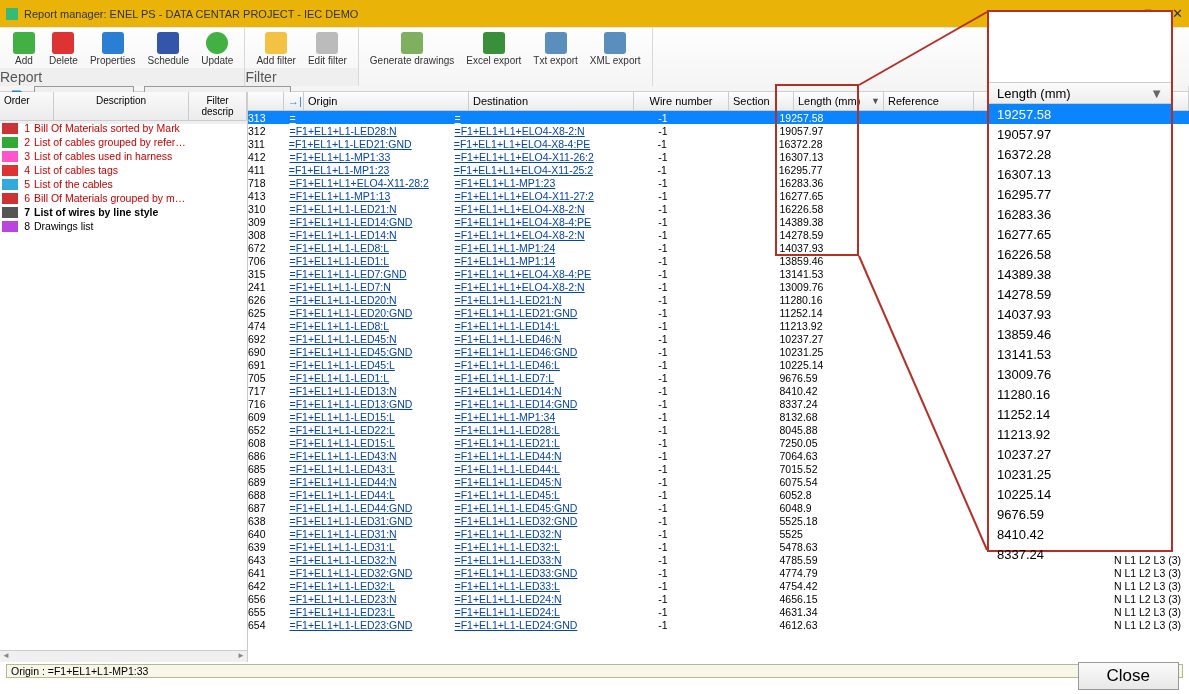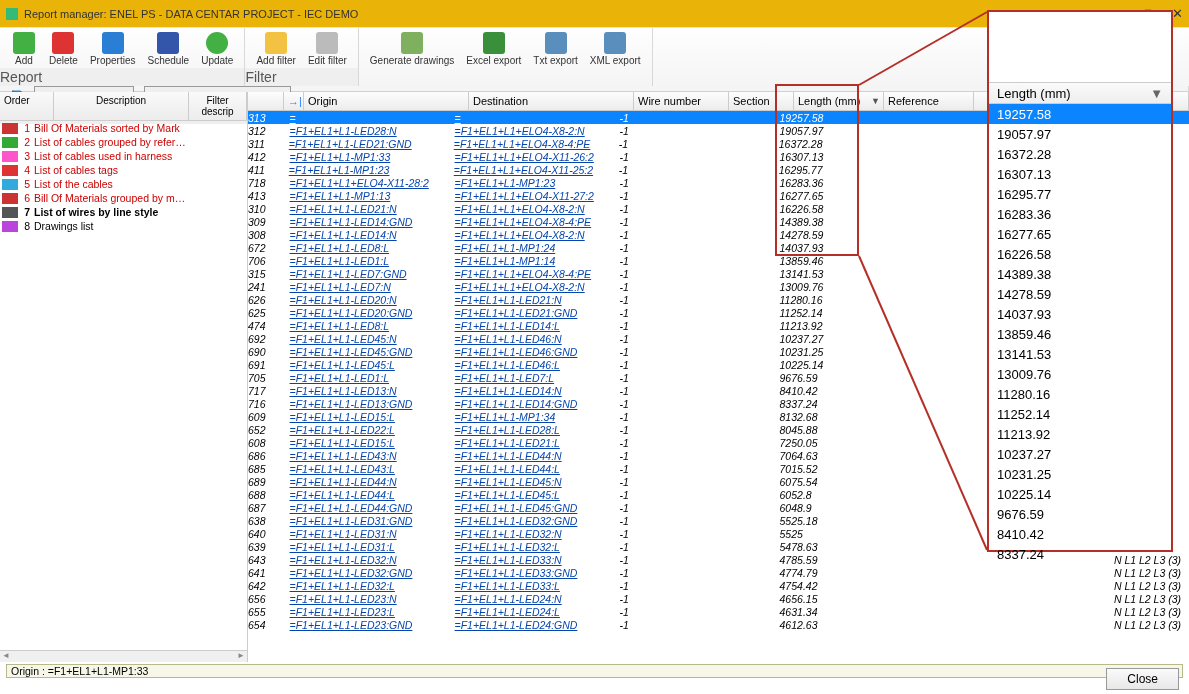--- a/index.html
+++ b/index.html
@@ -41,51 +41,51 @@
 .sr-num { width: 10px; text-align: right; }
 .sr-desc { flex: 1; padding-left: 4px; white-space: nowrap; overflow: hidden; text-overflow: ellipsis; color: inherit; }
 .sr-filter { width: 58px; color: #333; }
 .sidebar-scroll { height: 12px; background: #f0f0f0; border-top: 1px solid #ccc; display:flex; justify-content: space-between; padding:0 2px; font-size:8px; color:#888;}
 
 
 .table-area { flex: 1; display: flex; flex-direction: column; }
 .thead { display: flex; background: linear-gradient(#fdfdfd,#ececec); border-bottom: 1px solid #ccc; font-size: 11px; }
 .th { border-right: 1px solid #ccc; padding: 3px 4px; position: relative; }
 .th .sort { position:absolute; right:3px; top:4px; font-size:9px; color:#555; }
-.tbody { flex: 1; overflow: hidden; font-style: italic; }
+.tbody { flex: 1; overflow: hidden; }
 .tr { display: flex; font-size: 10.5px; border-bottom: 0px solid #eee; height: 13px; align-items: center; }
 .tr.selected { background: #0a84ff; color: #fff; }
 .tr.selected a { color:#fff; }
 .td { padding: 0 4px; border-right: 0; white-space: nowrap; overflow: hidden; }
 .td a { color: #0645ad; text-decoration: underline; }
 .c-row { width: 36px; text-align:center; background: linear-gradient(#fdfdfd,#ececec); border-right:1px solid #ccc; font-size:10px; color:#555;}
 .c-pin { width: 20px; text-align: center; color:#2a7fff; background: linear-gradient(#fdfdfd,#ececec); border-right:1px solid #ccc;}
 .c-origin { width: 165px; }
 .c-dest { width: 165px; }
-.c-wire { width: 95px; }
+.c-wire { width: 95px; text-align: center; }
 .c-section { width: 65px; }
 .c-len { width: 90px; }
 .c-ref { width: 90px; }
 .c-rest { flex:1; text-align: right; padding-right: 8px;}
 
 
 .redbox { position: absolute; border: 2px solid #b43027; pointer-events: none; z-index: 50; }
 .redbox.main { left: 775px; top: 84px; width: 84px; height: 172px; }
 .redbox.zoom { left: 987px; top: 10px; width: 186px; height: 542px; background: #fff; pointer-events:auto;}
 
 
 .zoom-header { display:flex; align-items:center; justify-content:space-between; height: 22px; background: linear-gradient(#fafafa,#eee); font-size: 13px; font-weight: 400; margin-top: 70px; padding: 0 8px; border-top:1px solid #ccc; border-bottom:1px solid #ccc;}
 .zoom-row { height: 20px; display:flex; align-items:center; padding: 0 8px; font-size: 13px; border-bottom: 0; }
 .zoom-row.selected { background: #0a84ff; color: #fff; }
 .zoom-row > span:first-child { width: 150px; }
 
 
 .status { height:14px; background:#f7f7e9; border:1px solid #b8b88a; margin: 2px 6px; font-size:10.5px; padding: 0 4px;}
 .footer { position:absolute; bottom:4px; right:10px; }
-.footer button { padding: 3px 20px; font-size:12px; border:1px solid #999; background:linear-gradient(#fafafa,#e8e8e8); cursor:pointer; }
+.footer button { padding: 3px 28px; font-size:17px; border:1px solid #999; background:linear-gradient(#fafafa,#e8e8e8); cursor:pointer; }
 </style>
 </head>
 <body>
 
 <div class="titlebar">
   <div class="titlebar-icon"></div>
   <div class="titlebar-text">Report manager: ENEL PS - DATA CENTAR PROJECT - IEC DEMO</div>
   <div class="win-btns">
     <span class="win-btn">—</span>
     <span class="win-btn">▢</span>

